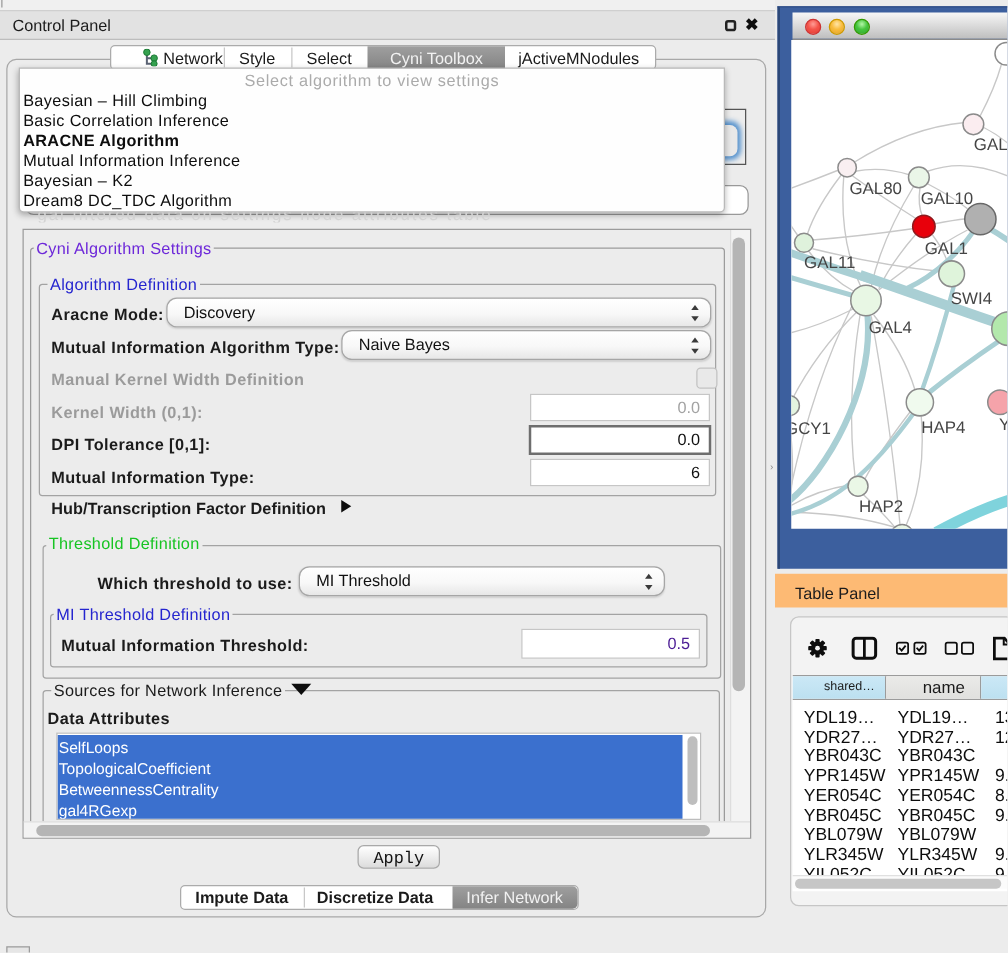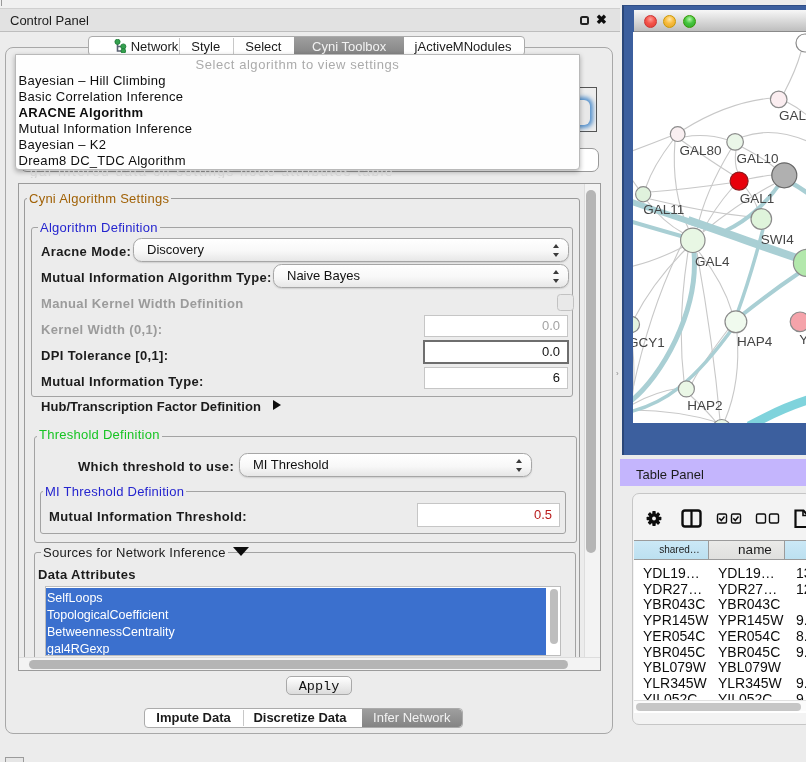--- a/index.html
+++ b/index.html
@@ -56,21 +56,21 @@
   <div class="t" style="left:90px;width:53.5px;">Style</div>
   <div class="div" style="left:143.5px;"></div>
   <div class="t" style="left:143.5px;width:61.7px;">Select</div>
   <div class="t sel" style="left:205.2px;width:110px;">Cyni Toolbox</div>
   <div class="t" style="left:312px;width:124px;">jActiveMNodules</div>
 </div>
 
 <div class="abs" style="left:18px;top:183px;width:583px;height:488px;border:1px solid #9B9B9B;box-sizing:border-box;background:#ECECEC;"></div>
 
 <div class="group" style="left:24px;top:198px;width:554px;height:462px;border-color:#9B9B9B;"></div>
-<div class="abs gtitle" style="left:27px;top:192px;color:#a16207;">Cyni Algorithm Settings</div>
+<div class="abs gtitle" style="left:27px;top:192px;color:#6d28d9;">Cyni Algorithm Settings</div>
 
 <div class="group" style="left:31px;top:227px;width:540px;height:168px;"></div>
 <div class="abs gtitle" style="left:38px;top:221px;color:#2525CF;">Algorithm Definition</div>
 
 <div class="abs lbl" style="left:41px;top:244px;">Aracne Mode:</div>
 <div class="combo" style="left:133px;top:238px;width:436px;height:24px;box-sizing:border-box;">
   <span class="ct">Discovery</span>
     <span class="arrows"></span>
   </div>
 
@@ -106,21 +106,21 @@
 
 <div class="abs lbl" style="left:78px;top:459px;">Which threshold to use:</div>
 <div class="combo" style="left:239px;top:453px;width:293px;height:24px;box-sizing:border-box;">
   <span class="ct">MI Threshold</span>
     <span class="arrows"></span>
   </div>
 
 <div class="group" style="left:39.5px;top:491px;width:524px;height:41px;"></div>
 <div class="abs gtitle" style="left:43px;top:485px;color:#2525CF;">MI Threshold Definition</div>
 <div class="abs lbl" style="left:49px;top:509px;">Mutual Information Threshold:</div>
-<div class="tfield" style="left:417px;top:503px;width:143px;height:24px;box-sizing:border-box;color:#b91c1c;padding-left:10px;">
+<div class="tfield" style="left:417px;top:503px;width:143px;height:24px;box-sizing:border-box;color:#4c1d95;padding-left:10px;">
     <span>0.5</span>
   </div>
 
 <div class="group" style="left:34px;top:552px;width:540px;height:112px;"></div>
 <div class="abs gtitle" style="left:41px;top:546px;color:#1b1b1b;">Sources for Network Inference</div>
 <div class="abs" style="left:233px;top:547px;width:0;height:0;border-left:8px solid transparent;border-right:8px solid transparent;border-top:9px solid #0d0d0d;"></div>
 <div class="abs lbl" style="left:38px;top:567px;">Data Attributes</div>
 
 <div class="abs" style="left:45px;top:586px;width:516px;height:70px;background:#fff;border:1px solid #BDBDBD;box-sizing:border-box;overflow:hidden;">
   <div class="abs" style="left:0;top:1px;width:500px;height:68px;background:#3B70CE;"></div>
@@ -257,21 +257,21 @@
       <text x="10.3" y="182">GAL11</text>
       <text x="62" y="234">GAL4</text>
       <text x="104" y="314">HAP4</text>
       <text x="166.2" y="312">YCR...</text>
       <text x="-5" y="315">GCY1</text>
       <text x="54.2" y="377.5">HAP2</text>
     </g>
   </svg>
 </div>
 
-<div class="abs" style="left:620px;top:459px;width:186px;height:27px;background:#c4b5fd;">
+<div class="abs" style="left:620px;top:459px;width:186px;height:27px;background:#fdba74;">
   <div class="abs" style="left:16px;top:8px;font-size:13px;color:#1c1c1c;">Table Panel</div>
 </div>
 <div class="abs" style="left:632px;top:493px;width:180px;height:232px;background:#F3F3F3;
      border:1px solid #C6C6C6;border-radius:7px;box-sizing:border-box;"></div>
 
 <div class="abs" style="left:646px;top:509px;width:160px;height:20px;">
   <svg width="160" height="20" viewBox="0 0 160 20">
 
     <g transform="translate(8,9.5)" fill="#0d0d0d">
       <circle r="5.3"></circle>

